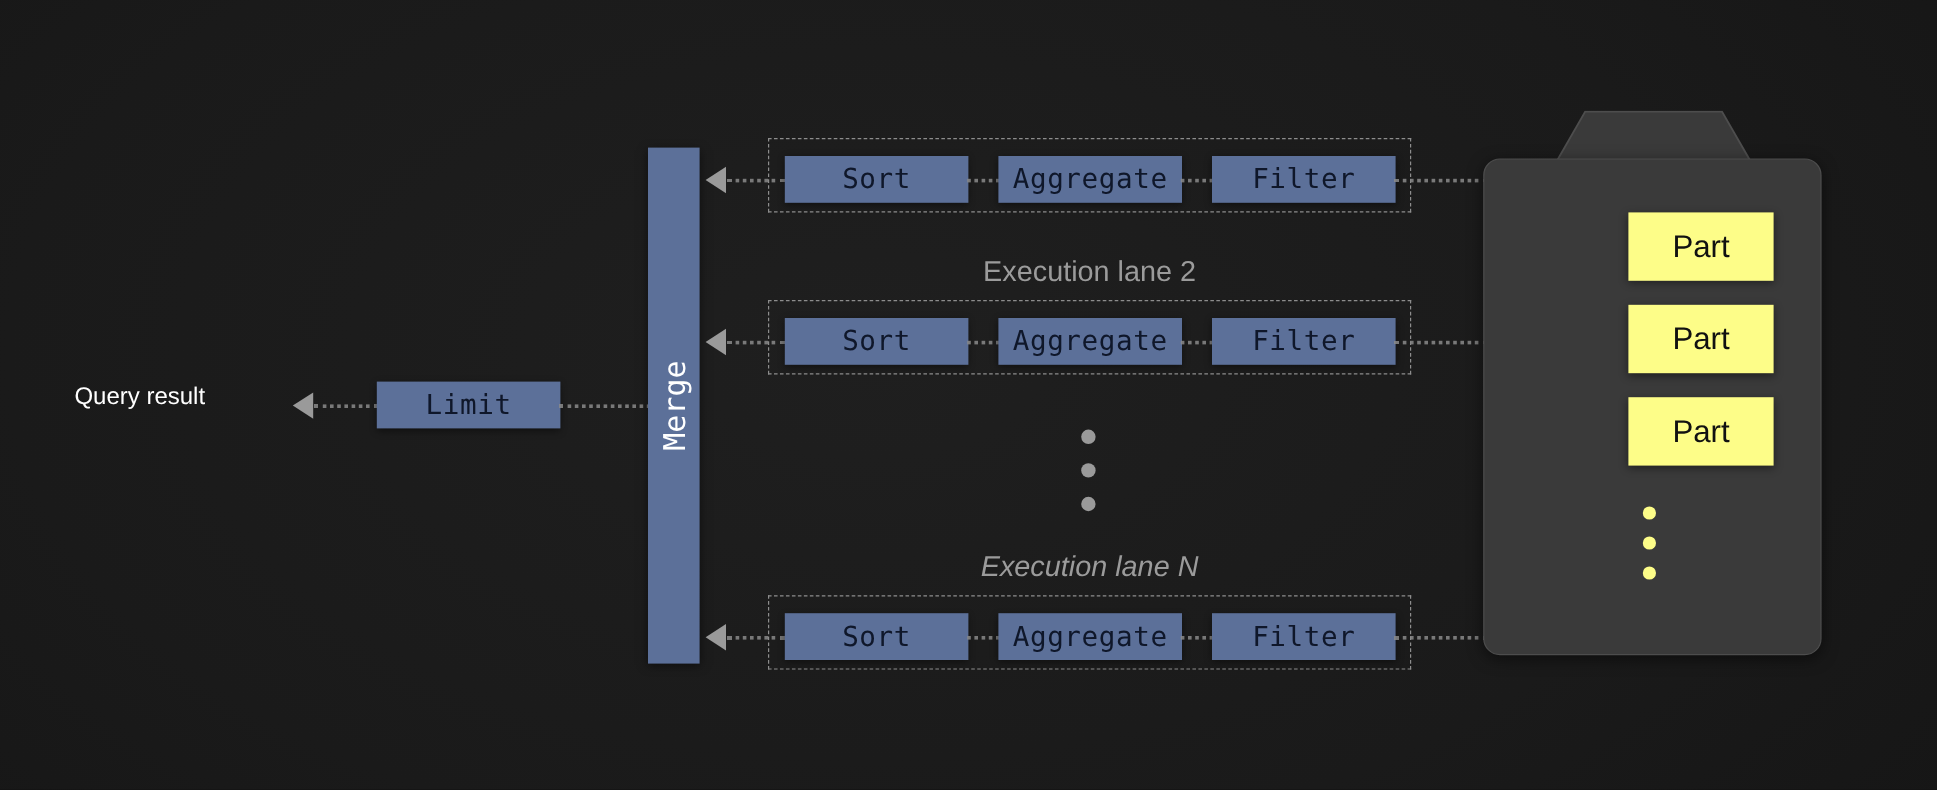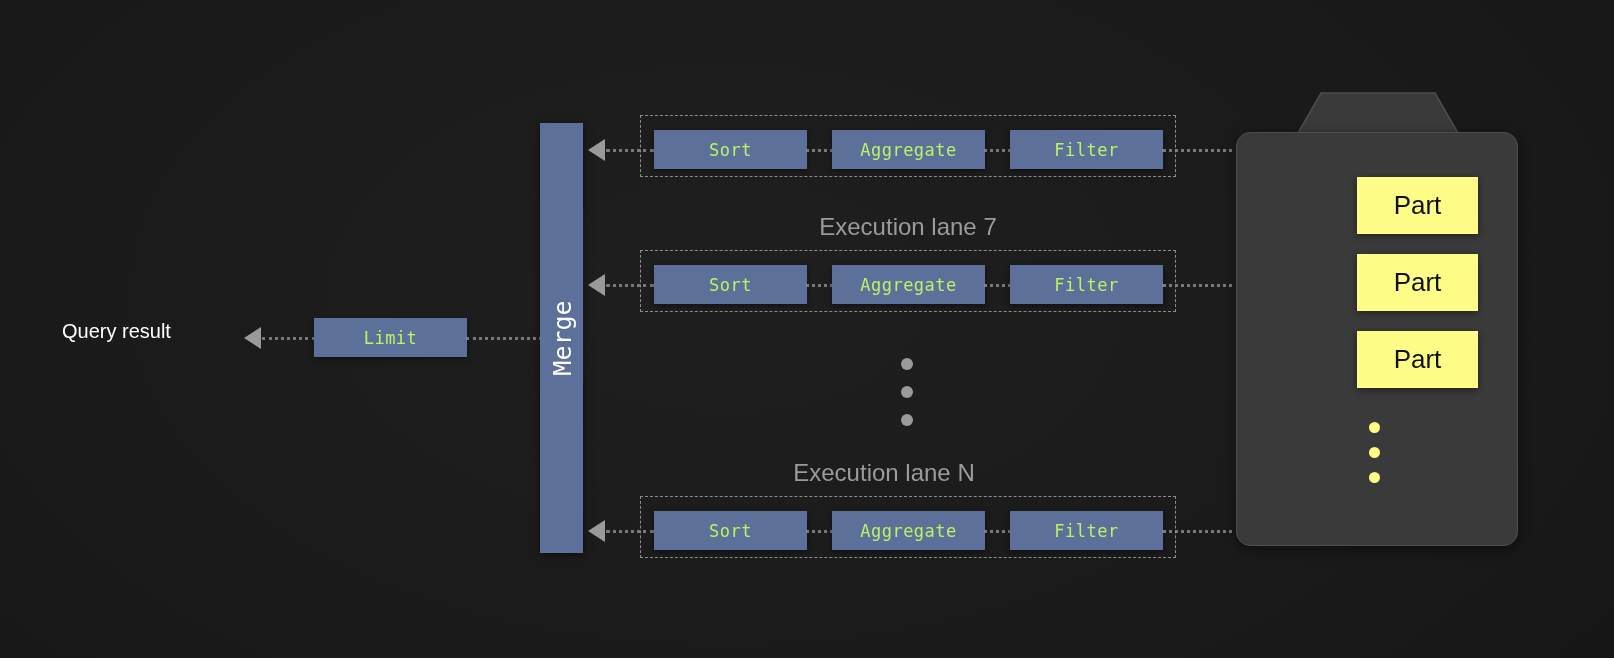--- a/index.html
+++ b/index.html
@@ -32,23 +32,23 @@
     width: 0; height: 0;
     border-top: 11px solid transparent;
     border-bottom: 11px solid transparent;
     border-right: 17px solid #9a9a9a;
   }
 
   
   .op {
     position: absolute;
     background: #5c7099;
-    color: #bef264;
+    color: #0f172a;
     font-family: "DejaVu Sans Mono", "Liberation Mono", monospace;
-    font-size: 17px;
+    font-size: 23px;
     letter-spacing: .5px;
     display: flex;
     align-items: center;
     justify-content: center;
     box-shadow: 0 2px 6px rgba(0,0,0,.45);
   }
 
   
   #merge-bar {
     position: absolute;
@@ -195,21 +195,21 @@
   </div>
 
   <div class="dotline" style="left:984px; top:149px; width:27px;"></div>
 
   <div class="op" style="left:1010px; top:130px; width:153px; height:39px;">
     <span>Filter</span>
   </div>
 
   <div class="dotline" style="left:1162px; top:149px; width:78px;"></div>
 
-  <div class="lane-label" style="left:640px; top:213px; width:536px;">Execution lane 7</div>
+  <div class="lane-label" style="left:640px; top:213px; width:536px;">Execution lane 2</div>
 
   <div class="lane-box" style="left:640px; top:250px; width:536px; height:62px;"></div>
 
   <div class="arrow-left" style="left:588px; top:274px;"></div>
 
   <div class="dotline" style="left:606px; top:284px; width:48px;"></div>
 
   <div class="op" style="left:654px; top:265px; width:153px; height:39px;">
     <span>Sort</span>
   </div>
@@ -225,21 +225,21 @@
   <div class="op" style="left:1010px; top:265px; width:153px; height:39px;">
     <span>Filter</span>
   </div>
 
   <div class="dotline" style="left:1162px; top:284px; width:78px;"></div>
 
   <div class="gdot" style="top:358px;"></div>
   <div class="gdot" style="top:386px;"></div>
   <div class="gdot" style="top:414px;"></div>
 
-  <div class="lane-label" style="left:616px; top:459px; width:536px;">Execution lane N</div>
+  <div class="lane-label" style="left:640px; top:459px; width:536px;font-style:italic;">Execution lane N</div>
 
   <div class="lane-box" style="left:640px; top:496px; width:536px; height:62px;"></div>
 
   <div class="arrow-left" style="left:588px; top:520px;"></div>
 
   <div class="dotline" style="left:606px; top:530px; width:48px;"></div>
 
   <div class="op" style="left:654px; top:511px; width:153px; height:39px;">
     <span>Sort</span>
   </div>

